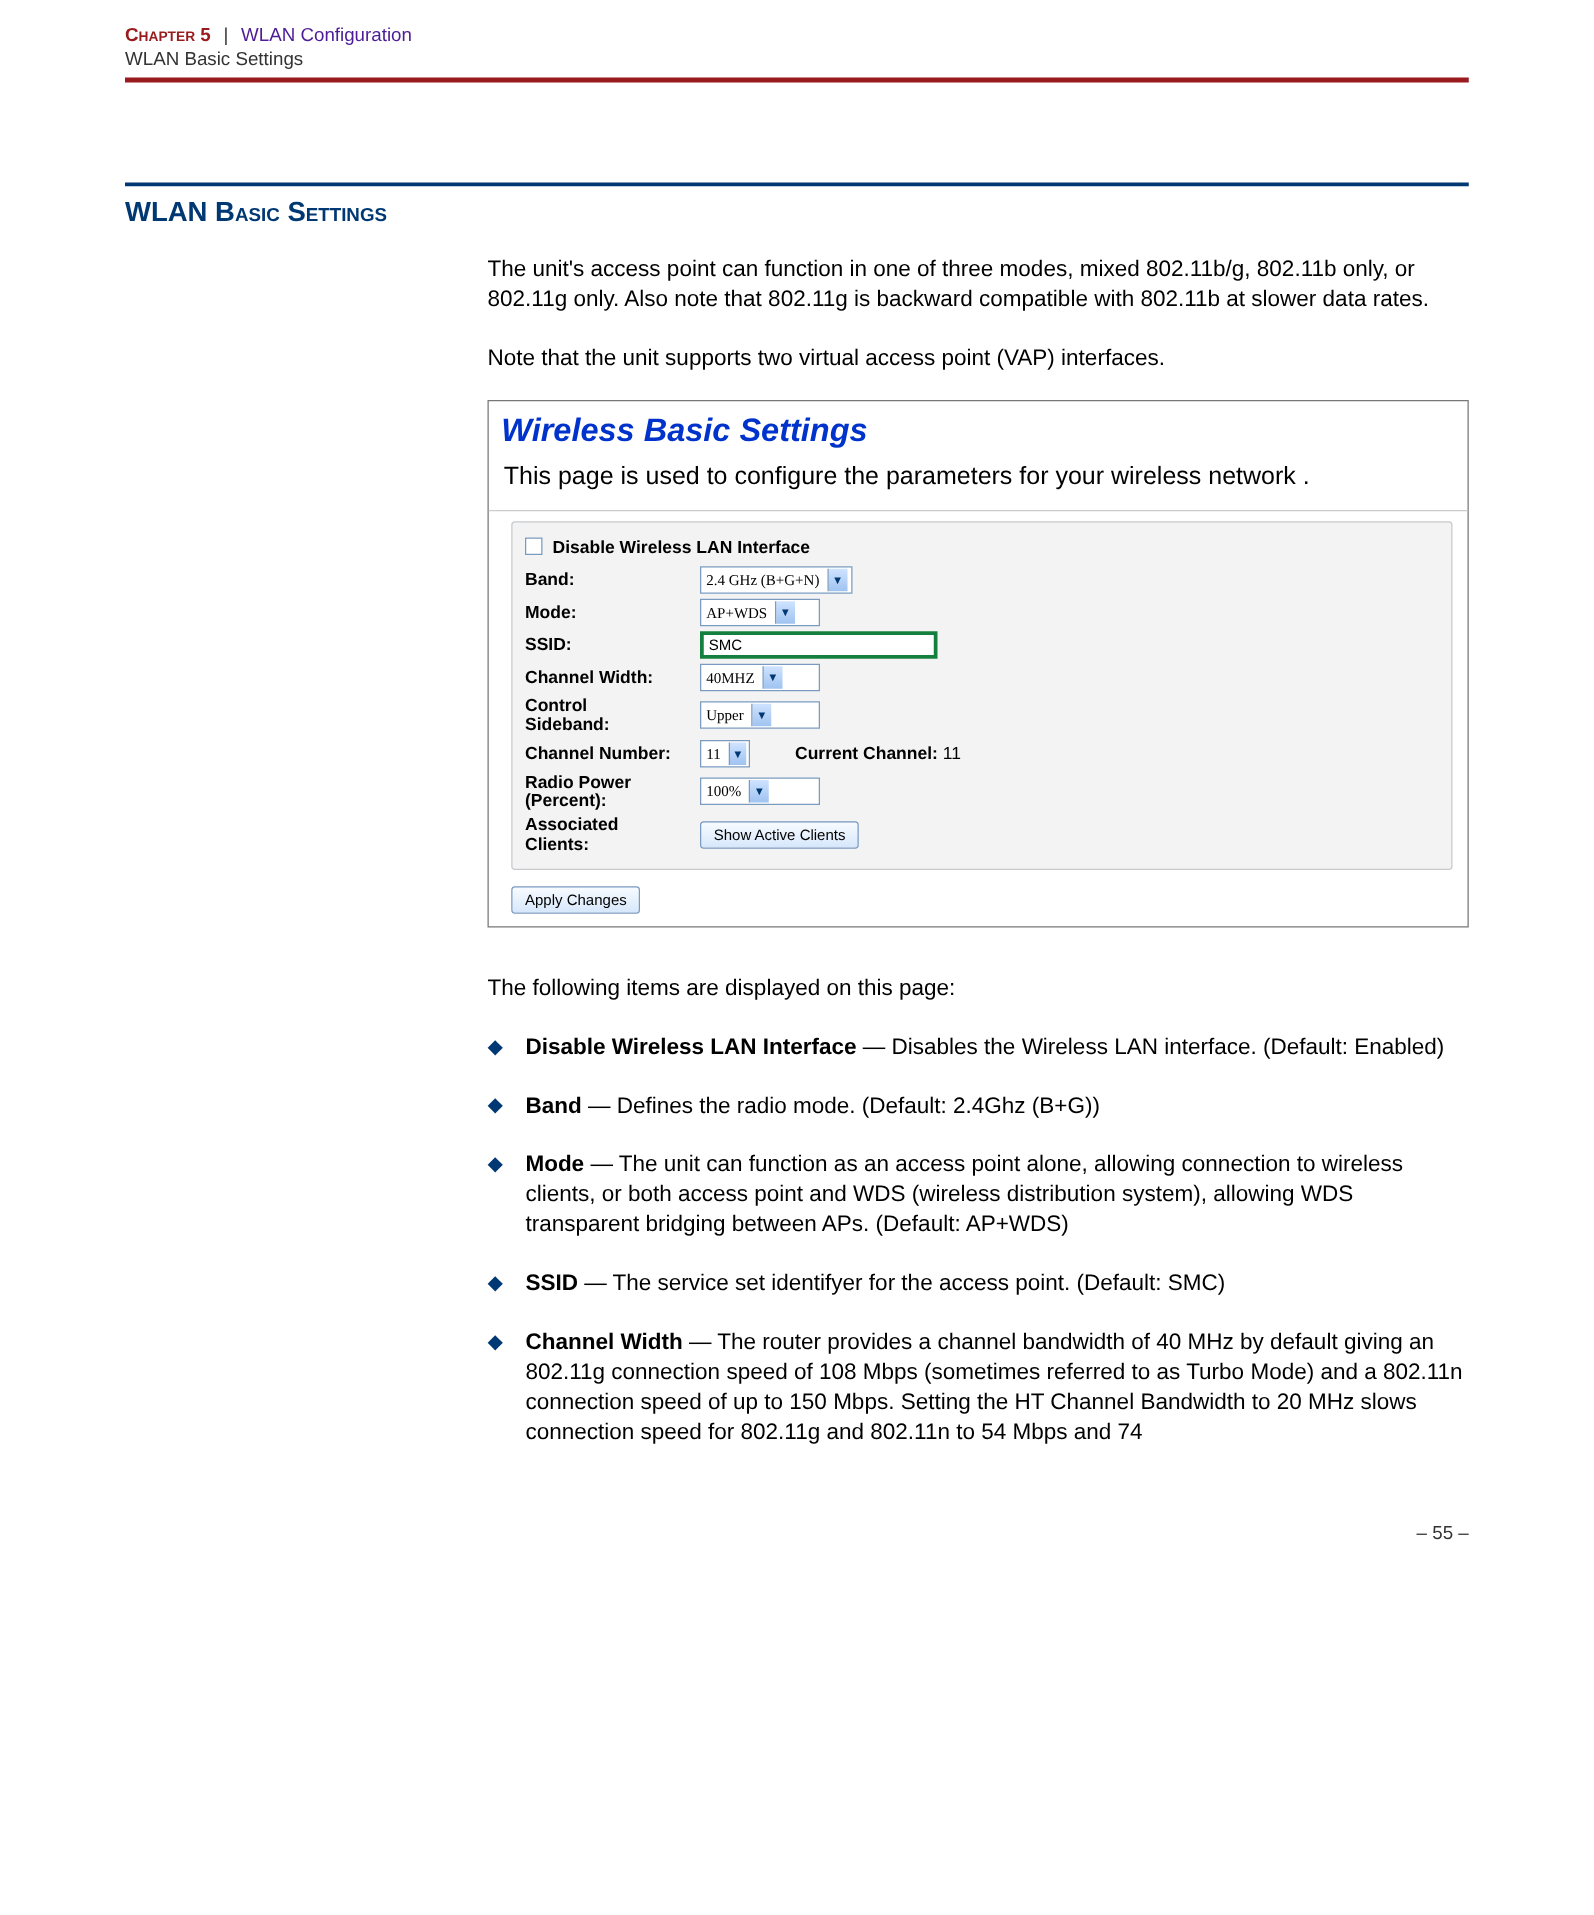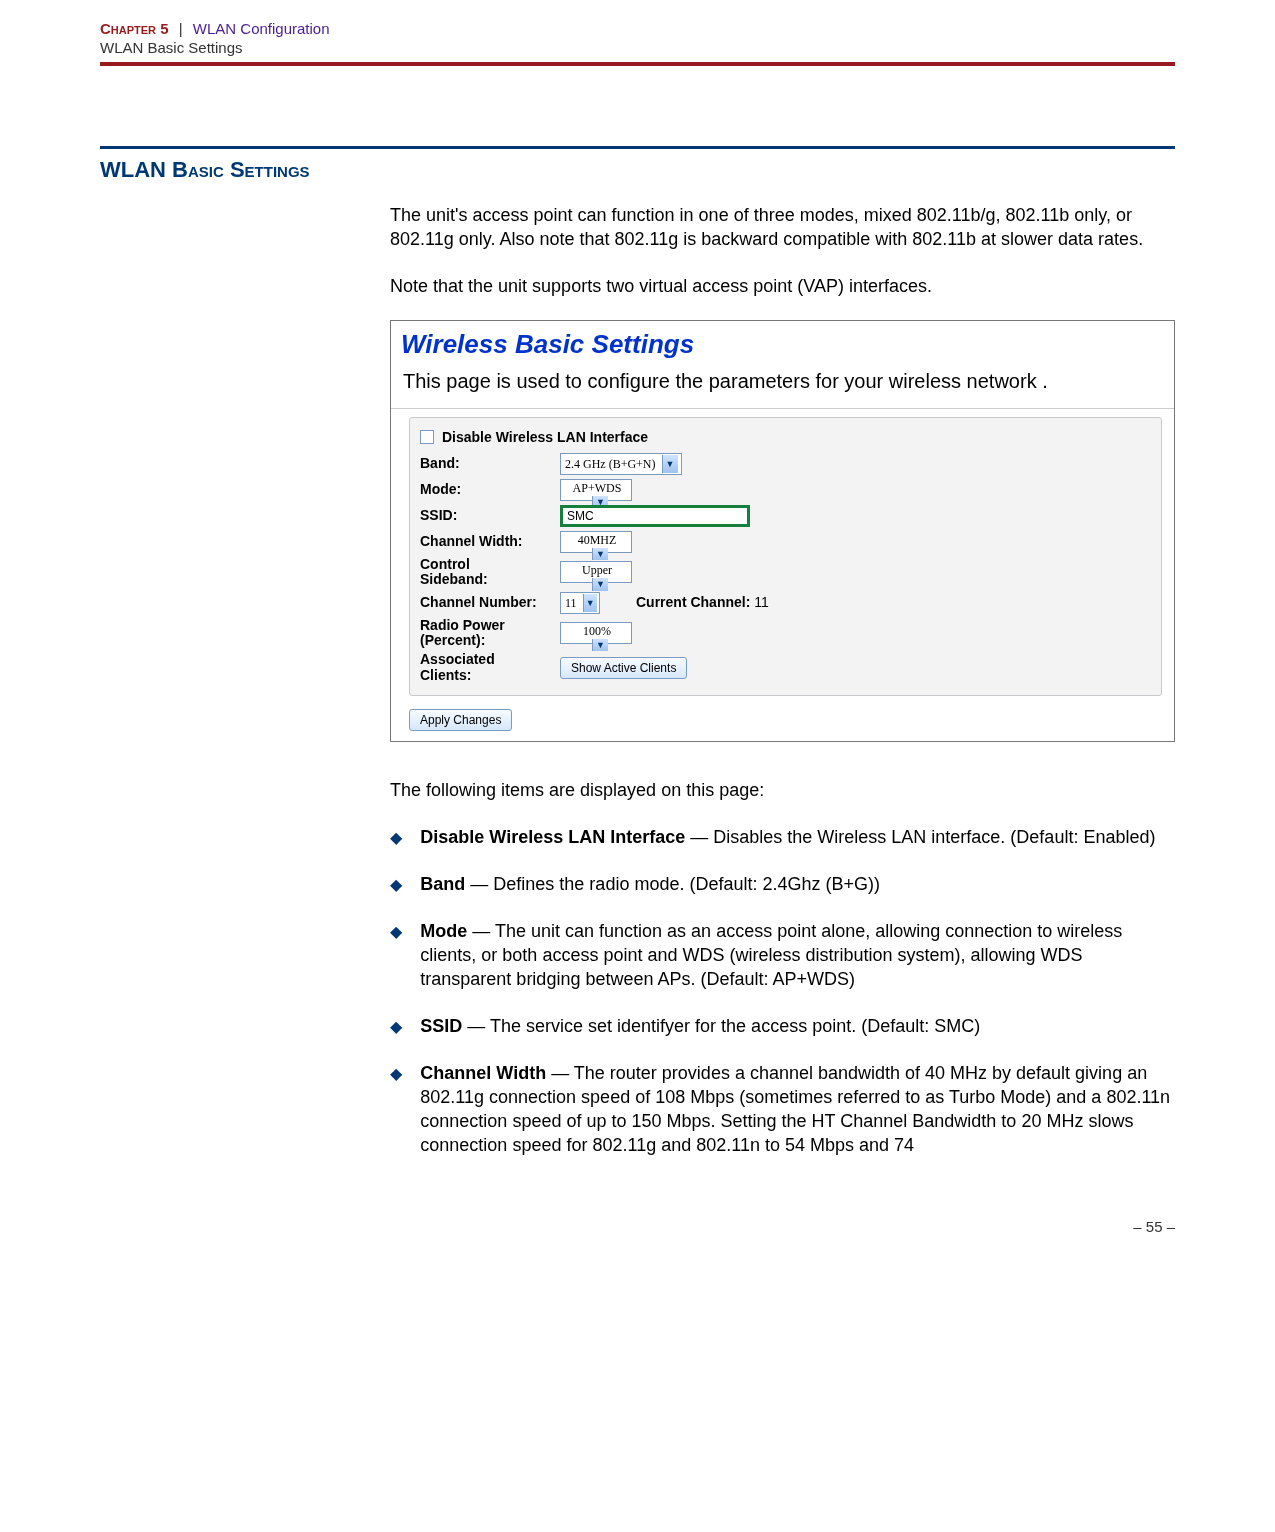--- a/index.html
+++ b/index.html
@@ -158,21 +158,21 @@
   }
   .current-channel .val { font-weight: normal; }
   .check-glyph {
     width: 14px;
     height: 14px;
     border: 1px solid #7a9ac0;
     background: #fff;
     display: inline-block;
   }
   .sel-band { width: 122px; }
-  .sel-mode, .sel-width, .sel-upper, .sel-power { width: 72px; flex-direction: column; }
+  .sel-mode, .sel-width, .sel-upper, .sel-power { width: 96px; }
   .sel-num { width: 40px; }
   
   .item-list { margin-top: 6px; }
   .item {
     display: flex;
     gap: 18px;
     margin-bottom: 22px;
   }
   .diamond {
     color: #003873;

